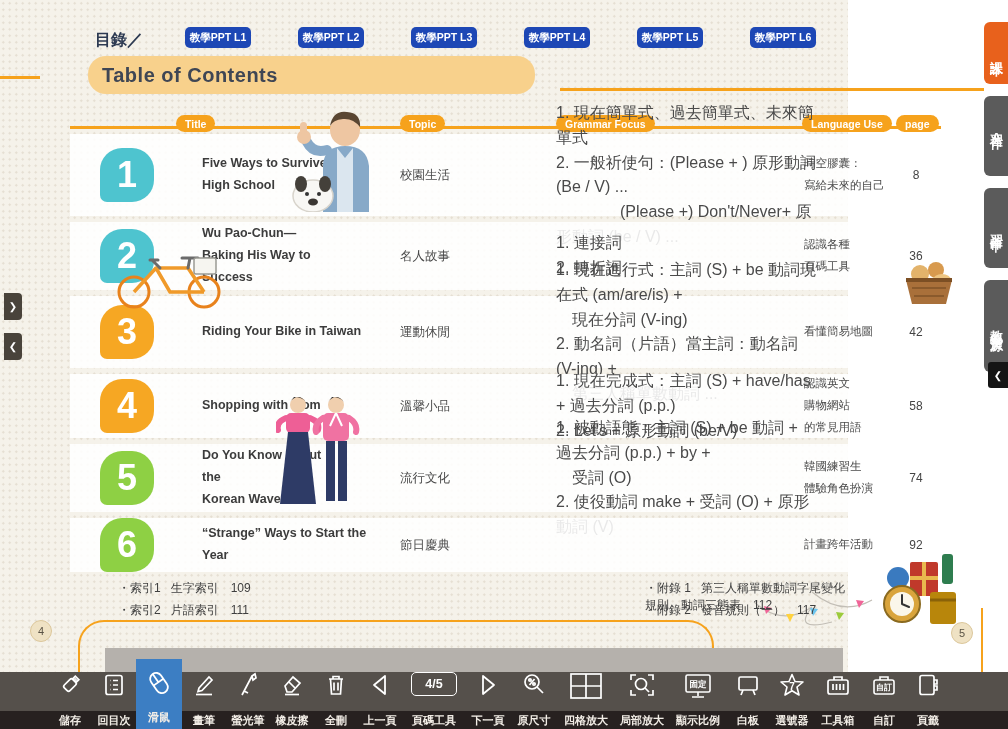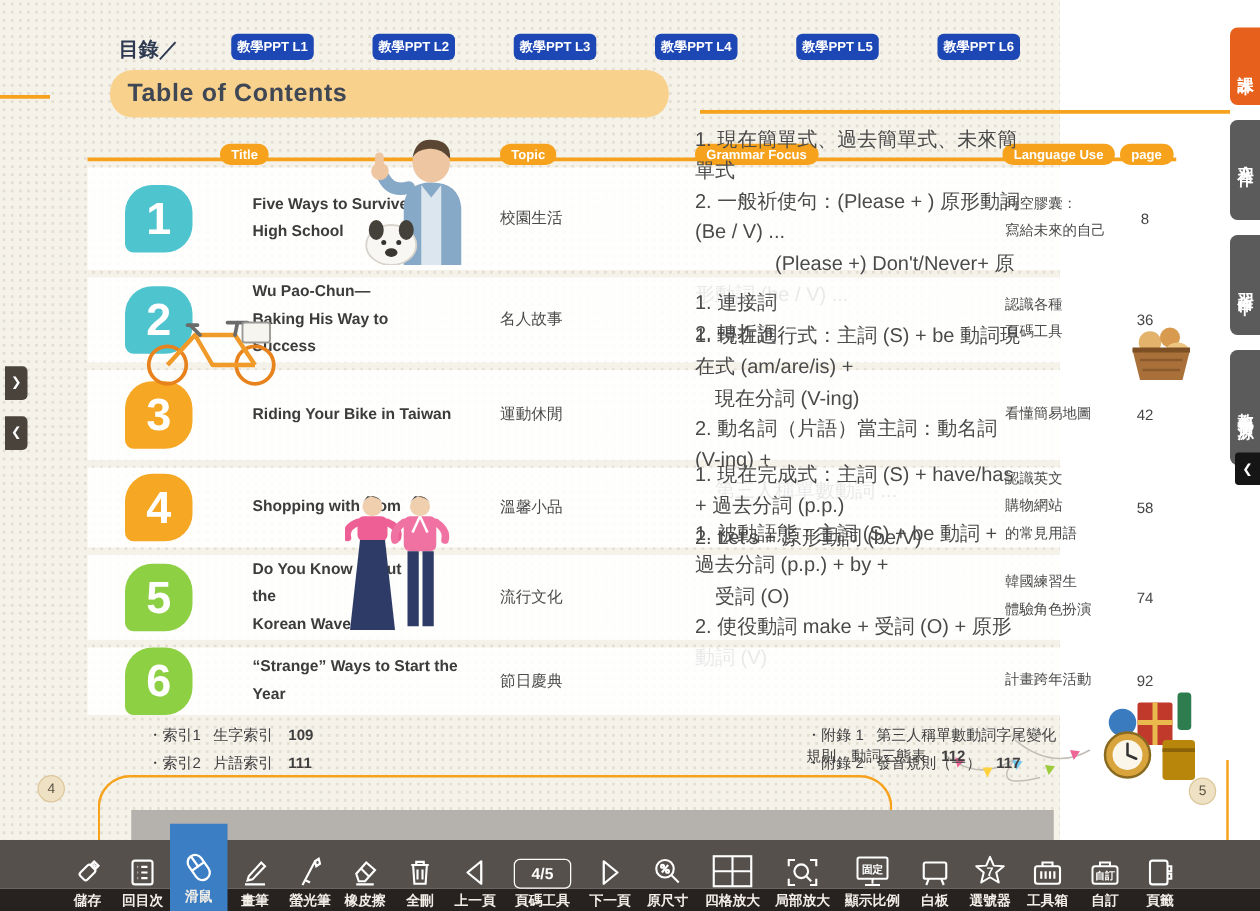--- a/index.html
+++ b/index.html
@@ -37,21 +37,21 @@
   .cell { position:absolute; top:50%; transform:translateY(-50%); white-space:pre-line; }
   .cell.title { left:132px; width:140px; font-size:12.5px; font-weight:bold; color:#3c3c3c; line-height:1.75; }
   .cell.topic { left:330px; width:90px; font-size:12.5px; color:#4a4a4a; }
   .cell.grammar { left:486px; width:262px; font-size:16px; color:#4a4a4a; line-height:1.55; }
   .cell.language { left:734px; width:100px; font-size:11.5px; color:#4a4a4a; line-height:1.9; }
   .cell.pagenum { left:822px; width:48px; font-size:12px; color:#444; text-align:center; }
 
   
   .idx { position:absolute; font-size:12px; color:#3f3f3f; }
   .idx .lbl { font-weight:normal; margin-right:10px; }
-  .idx .pg { margin-left:12px;font-weight:bold; }
+  .idx .pg { margin-left:12px; }
 
   
   .page4-border { position:absolute; left:78px; top:620px; width:636px; height:52px; border-top:2px solid #f6a21c; border-left:2px solid #f6a21c; border-right:2px solid #f6a21c; border-radius:26px 26px 0 0; }
   .page5-border { position:absolute; left:981px; top:608px; width:2px; height:64px; background:#f6a21c; }
   .corner-num { position:absolute; width:22px; height:22px; border-radius:50%; background:#efe2c4; border:1px solid #dcc79b; color:#5a5345; font-size:11px; display:flex; align-items:center; justify-content:center; }
   .gray-bar { position:absolute; left:105px; top:648px; width:738px; height:24px; background:#b5b1ac; }
 
   
   .side-arrow { position:absolute; width:18px; height:27px; background:#49433b; border-radius:0 4px 4px 0; color:#fff; font-size:10px; font-weight:bold; display:flex; align-items:center; justify-content:center; cursor:pointer; }
 
@@ -60,21 +60,21 @@
   .rtab.gray { background:#5b5b5b; }
   .rtab.orange { background:#e8611c; }
   .rtab-collapse { position:absolute; left:988px; top:362px; width:20px; height:26px; background:#151515; border-radius:3px 0 0 3px; color:#fff; font-size:10px; display:flex; align-items:center; justify-content:center; cursor:pointer; }
 
   
   .toolbar { position:absolute; left:0; top:672px; width:1008px; height:57px; }
   .strip-icons { position:absolute; left:0; top:0; width:100%; height:39px; background:#55504b; }
   .strip-labels { position:absolute; left:0; top:39px; width:100%; height:18px; background:#272120; }
   .tb-row { position:absolute; left:48px; top:0; display:flex; height:57px; }
   .tb-item { display:flex; flex-direction:column; align-items:center; cursor:pointer; }
-  .tb-icon { height:39px; display:flex; align-items:flex-end; justify-content:center; }
+  .tb-icon { height:39px; display:flex; align-items:flex-start; justify-content:center; }
   .tb-label { height:18px; display:flex; align-items:center; font-size:11px; font-weight:bold; color:#f2ede6; white-space:nowrap; }
   .tb-item.active { background:#3c7ec3; position:relative; top:-13px; padding-top:10px; height:70px; }
   .tb-icon svg { display:block; }
   .pagebox { width:46px; height:24px; border:1.6px solid #fff; border-radius:5px; color:#fff; font-size:12.5px; font-weight:bold; display:flex; align-items:center; justify-content:center; }
 
   svg text { font-family:"Liberation Sans","DejaVu Sans",sans-serif; }
 </style>
 </head>
 <body>
 

